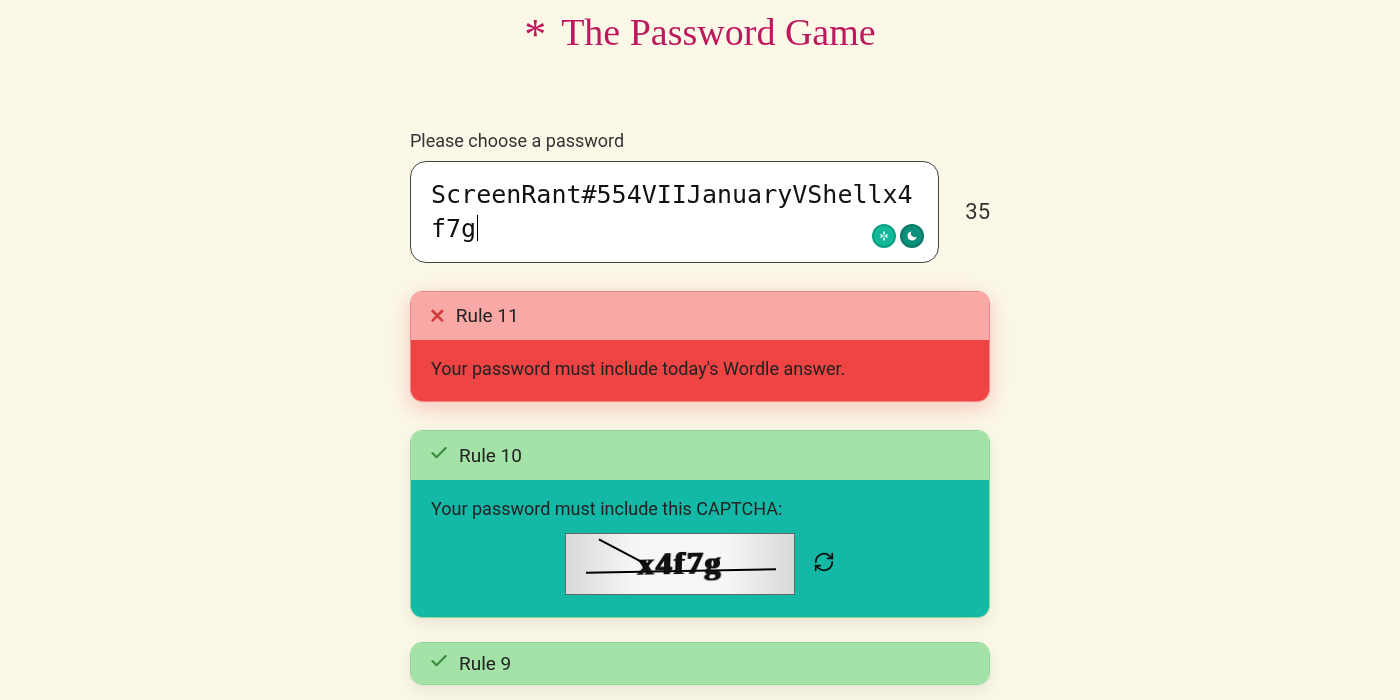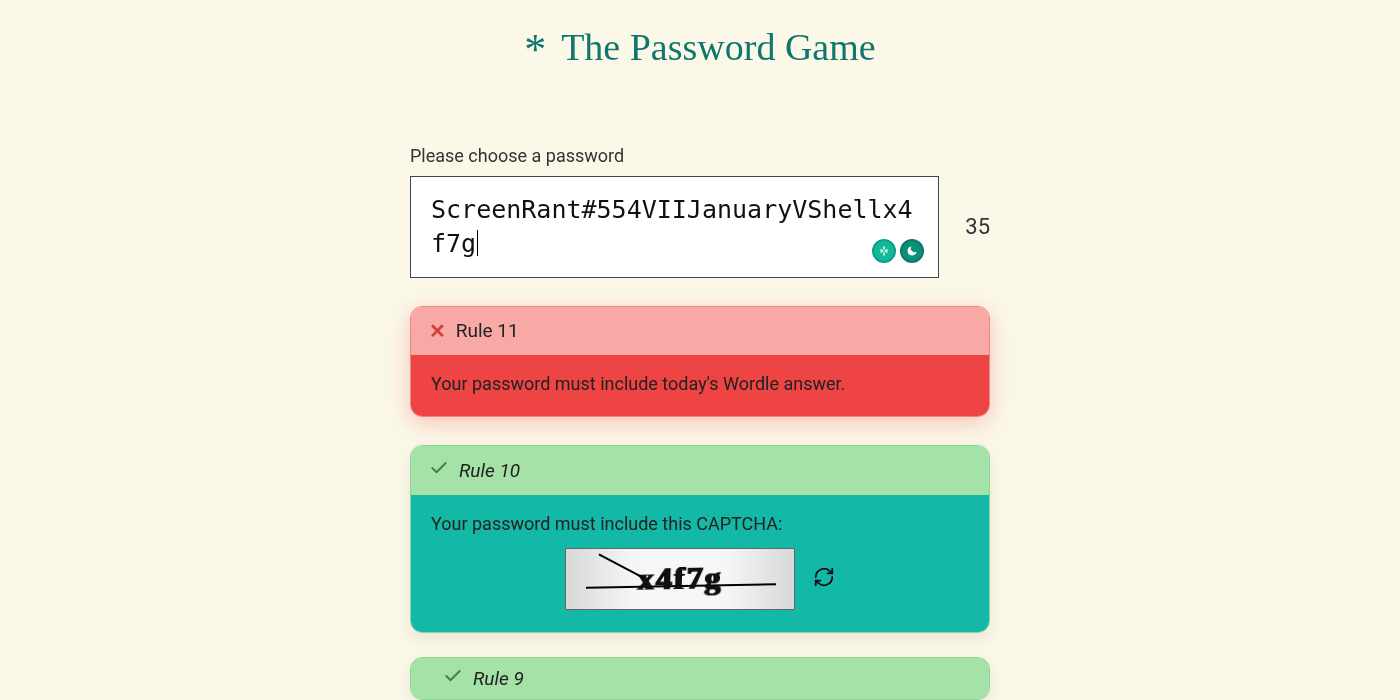--- a/index.html
+++ b/index.html
@@ -8,22 +8,22 @@
     font-family: -apple-system, BlinkMacSystemFont, "Segoe UI", Roboto, sans-serif;
     width: 1400px;
     height: 700px;
     overflow: hidden;
   }
   .title {
     text-align: center;
     font-family: Georgia, "Times New Roman", serif;
     font-size: 38px;
     font-weight: 400;
-    color: #0f766e;
-    padding-top: 24px;
+    color: #be185d;
+    padding-top: 9px;
     padding-bottom: 10px;
   }
   .title .star {
     font-size: 44px;
     vertical-align: -4px;
     margin-right: 6px;
   }
   .content {
     width: 580px;
     margin: 60px auto 8px auto;
@@ -36,21 +36,21 @@
   }
   .pw-row {
     display: flex;
     align-items: center;
     gap: 26px;
   }
   .pw-box {
     flex: 1;
     background: #fff;
     border: 1.5px solid #444;
-    border-radius: 0;
+    border-radius: 16px;
     padding: 16px 20px;
     font-family: ui-monospace, "SF Mono", Menlo, Consolas, monospace;
     font-size: 25px;
     color: #111;
     line-height: 1.35;
     min-height: 96px;
     position: relative;
     word-break: break-all;
   }
   .cursor {
@@ -97,21 +97,21 @@
   }
   .rule-head {
     padding: 12px 18px;
     display: flex;
     align-items: center;
     gap: 10px;
     font-size: 19px;
     color: #222;
   }
   .rule-card.fail .rule-head { background: #f8a9a5; }
-  .rule-card.pass .rule-head { background: #a4e2a8; font-style: italic; }
+  .rule-card.pass .rule-head { background: #a4e2a8; }
   .rule-body {
     padding: 18px 20px 22px 20px;
     font-size: 18px;
     color: #222;
   }
   .rule-card.fail .rule-body { background: #ef4444; }
   .rule-card.pass .rule-body { background: #14b8a6; }
   .x-icon { color: #d43d3d; font-size: 20px; font-weight: bold; }
   .check-icon svg { width: 20px; height: 20px; stroke: #3a8a3e; }
   .captcha-row {
@@ -156,21 +156,21 @@
   .captcha-img::after {
     width: 50px; height: 2px;
     top: 16px; left: 30px;
     transform: rotate(28deg);
   }
   .refresh-icon svg { width: 22px; height: 22px; stroke: #111; }
   .rule-card.partial {
     margin-top: 24px;
     border: 1.5px solid #8fd69a;
   }
-  .rule-card.partial .rule-head { background: #a4e2a8; padding: 8px 32px; }
+  .rule-card.partial .rule-head { background: #a4e2a8; padding: 8px 18px; }
 </style>
 </head>
 <body>
 
 <div class="title">
   <span class="star">*</span><span> The Password Game</span>
 </div>
 
 <div class="content">
   <div class="prompt">Please choose a password</div>

